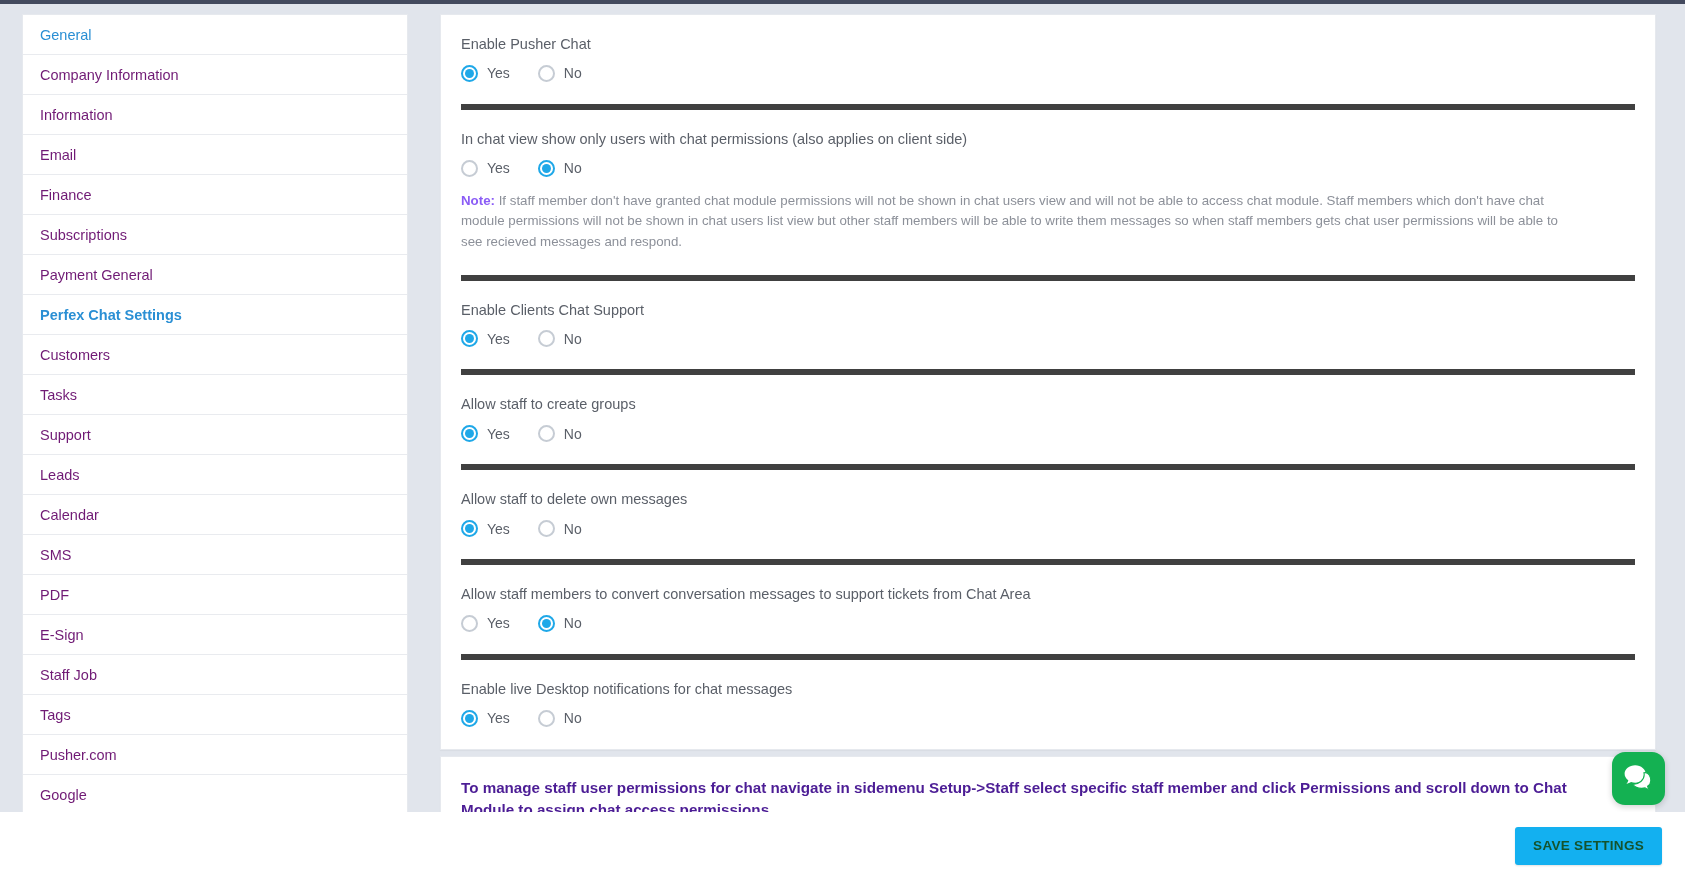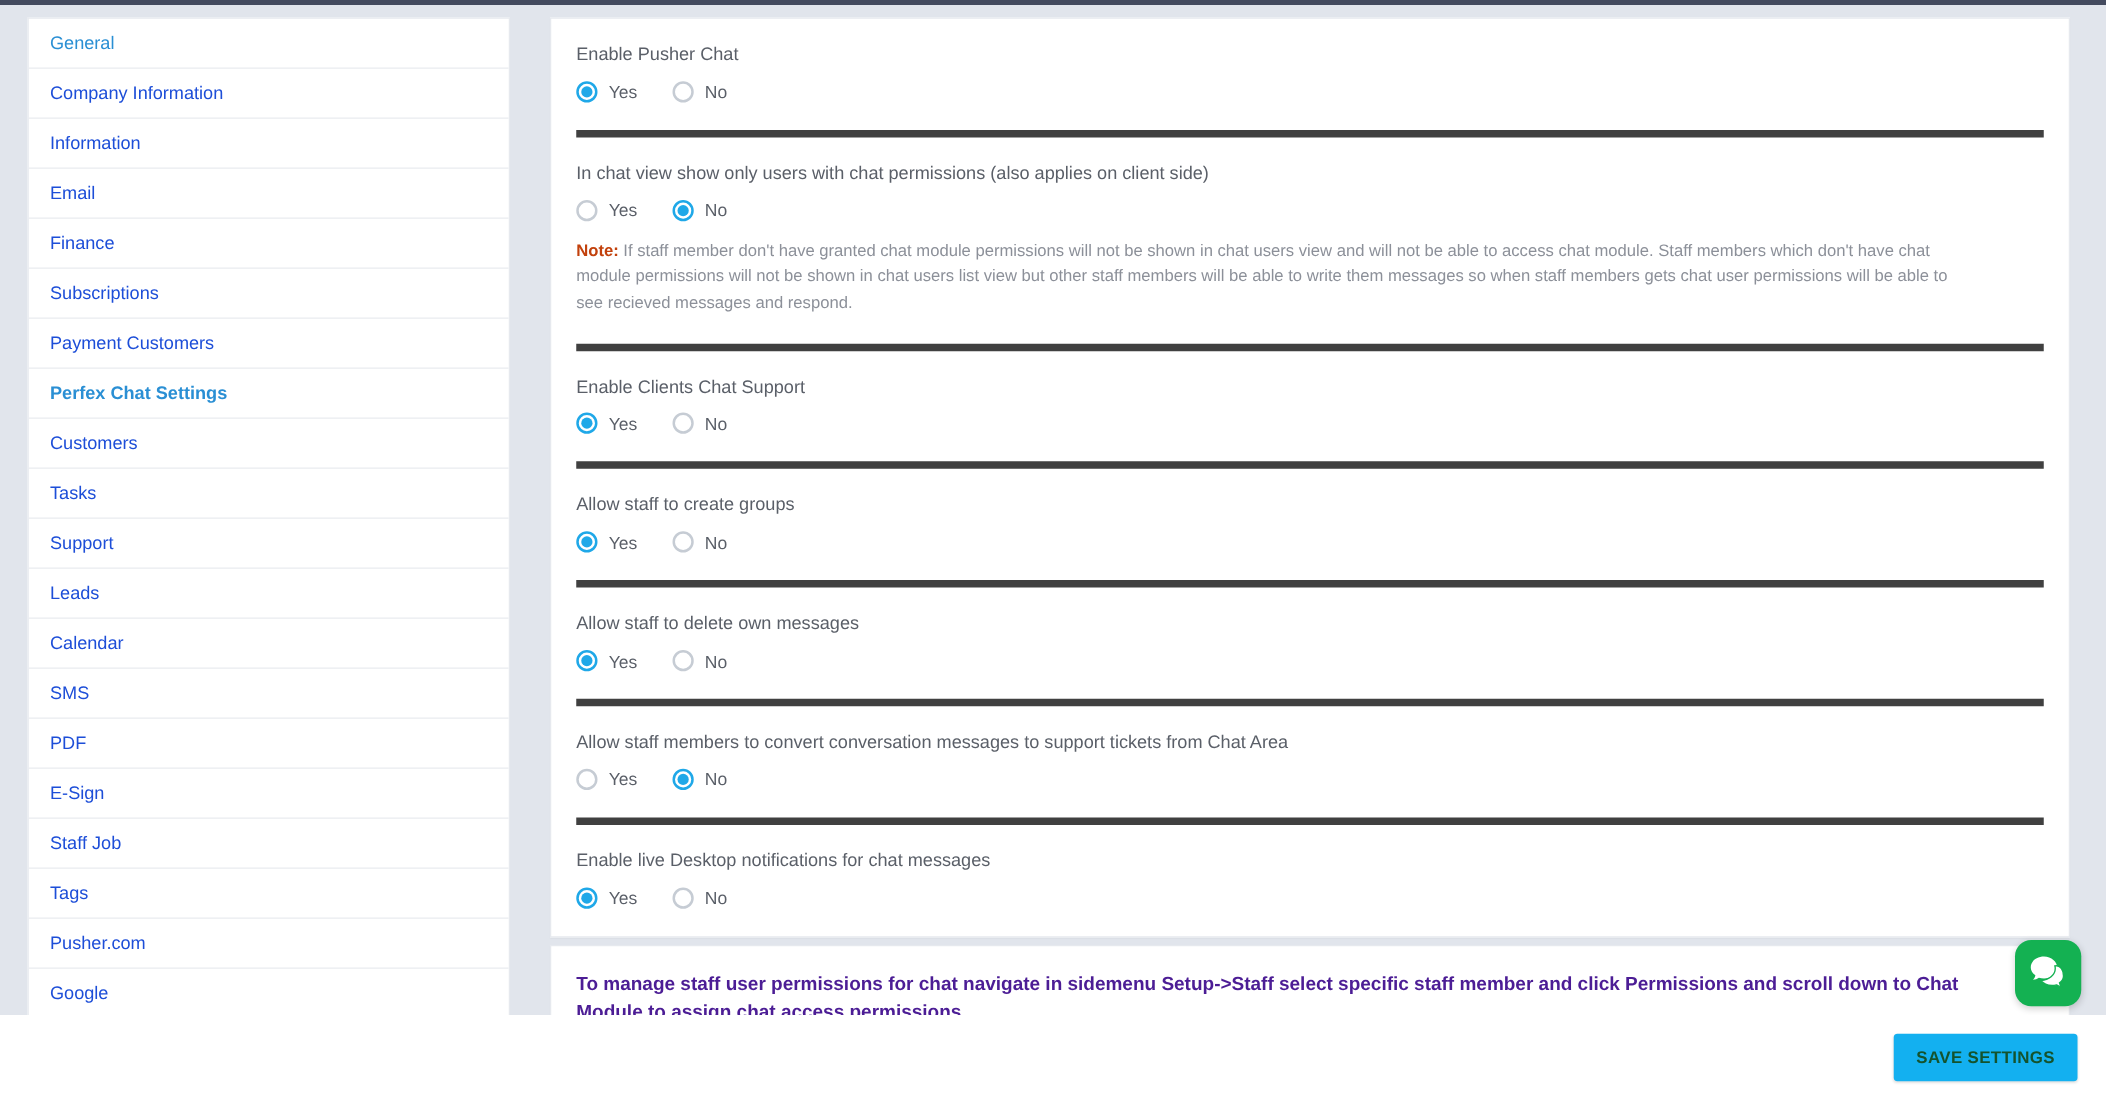--- a/index.html
+++ b/index.html
@@ -48,21 +48,21 @@
     border-bottom: none;
     overflow: hidden;
     height: 798px;
   }
   .side-item {
     height: 40px;
     line-height: 40px;
     padding: 0 0 0 17px;
     border-bottom: 1px solid #e9ebef;
     font-size: 14.5px;
-    color: #1d4ed8;
+    color: #701a75;
     cursor: pointer;
     white-space: nowrap;
   }
   .side-item.active {
     color: #2a8fd4;
   }
   .side-item.brand {
     color: #2a8fd4;
     font-weight: bold;
   }
@@ -129,21 +129,21 @@
     font-size: 14px;
     color: #5a5f68;
   }
   .note {
     font-size: 13.3px;
     line-height: 1.55;
     color: #8c9099;
     margin-top: 14px;
     max-width: 1120px;
   }
-  .note b { color: #c2410c; }
+  .note b { color: #8b5cf6; }
   
   .panel-link {
     margin-top: 6px;
     padding: 20px 20px 22px 20px;
   }
   .link-text {
     color: #4c1d95;
     font-weight: bold;
     font-size: 15.2px;
     line-height: 1.45;
@@ -199,21 +199,21 @@
   <div class="topbar"></div>
   <div class="page-bg"></div>
 
   <nav class="sidebar" id="sidebar">
       <div class="side-item active">General</div>
       <div class="side-item">Company Information</div>
       <div class="side-item">Information</div>
       <div class="side-item">Email</div>
       <div class="side-item">Finance</div>
       <div class="side-item">Subscriptions</div>
-      <div class="side-item">Payment Customers</div>
+      <div class="side-item">Payment General</div>
       <div class="side-item brand">Perfex Chat Settings</div>
       <div class="side-item">Customers</div>
       <div class="side-item">Tasks</div>
       <div class="side-item">Support</div>
       <div class="side-item">Leads</div>
       <div class="side-item">Calendar</div>
       <div class="side-item">SMS</div>
       <div class="side-item">PDF</div>
       <div class="side-item">E-Sign</div>
       <div class="side-item">Staff Job</div>

